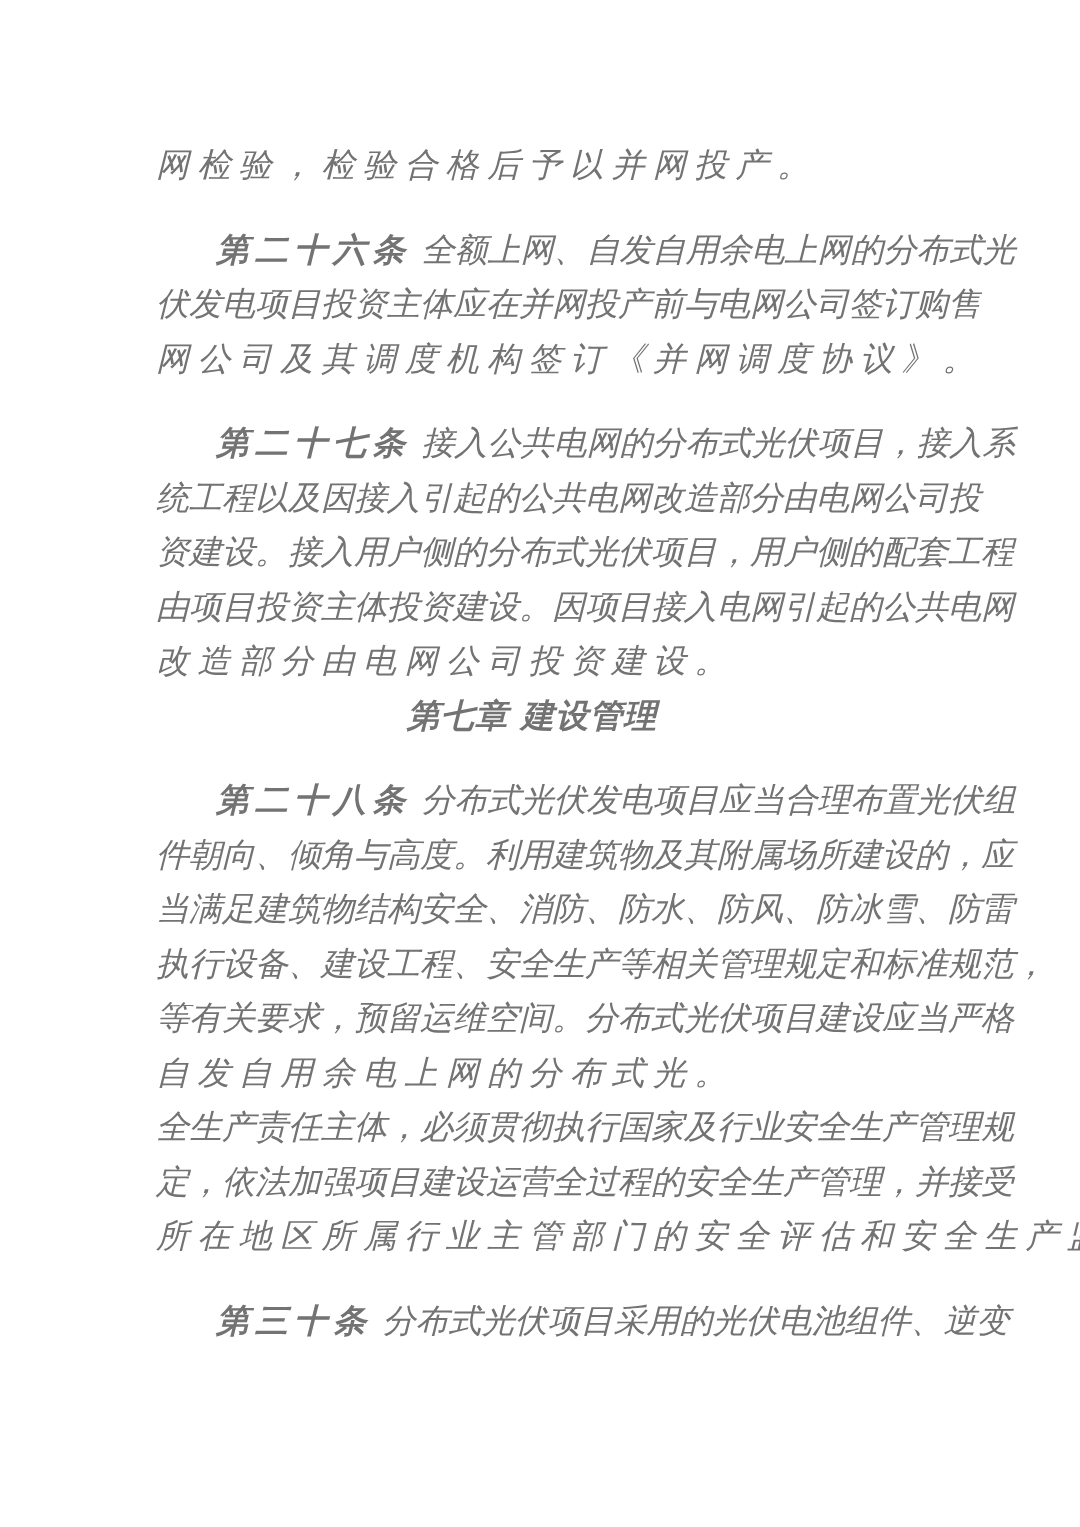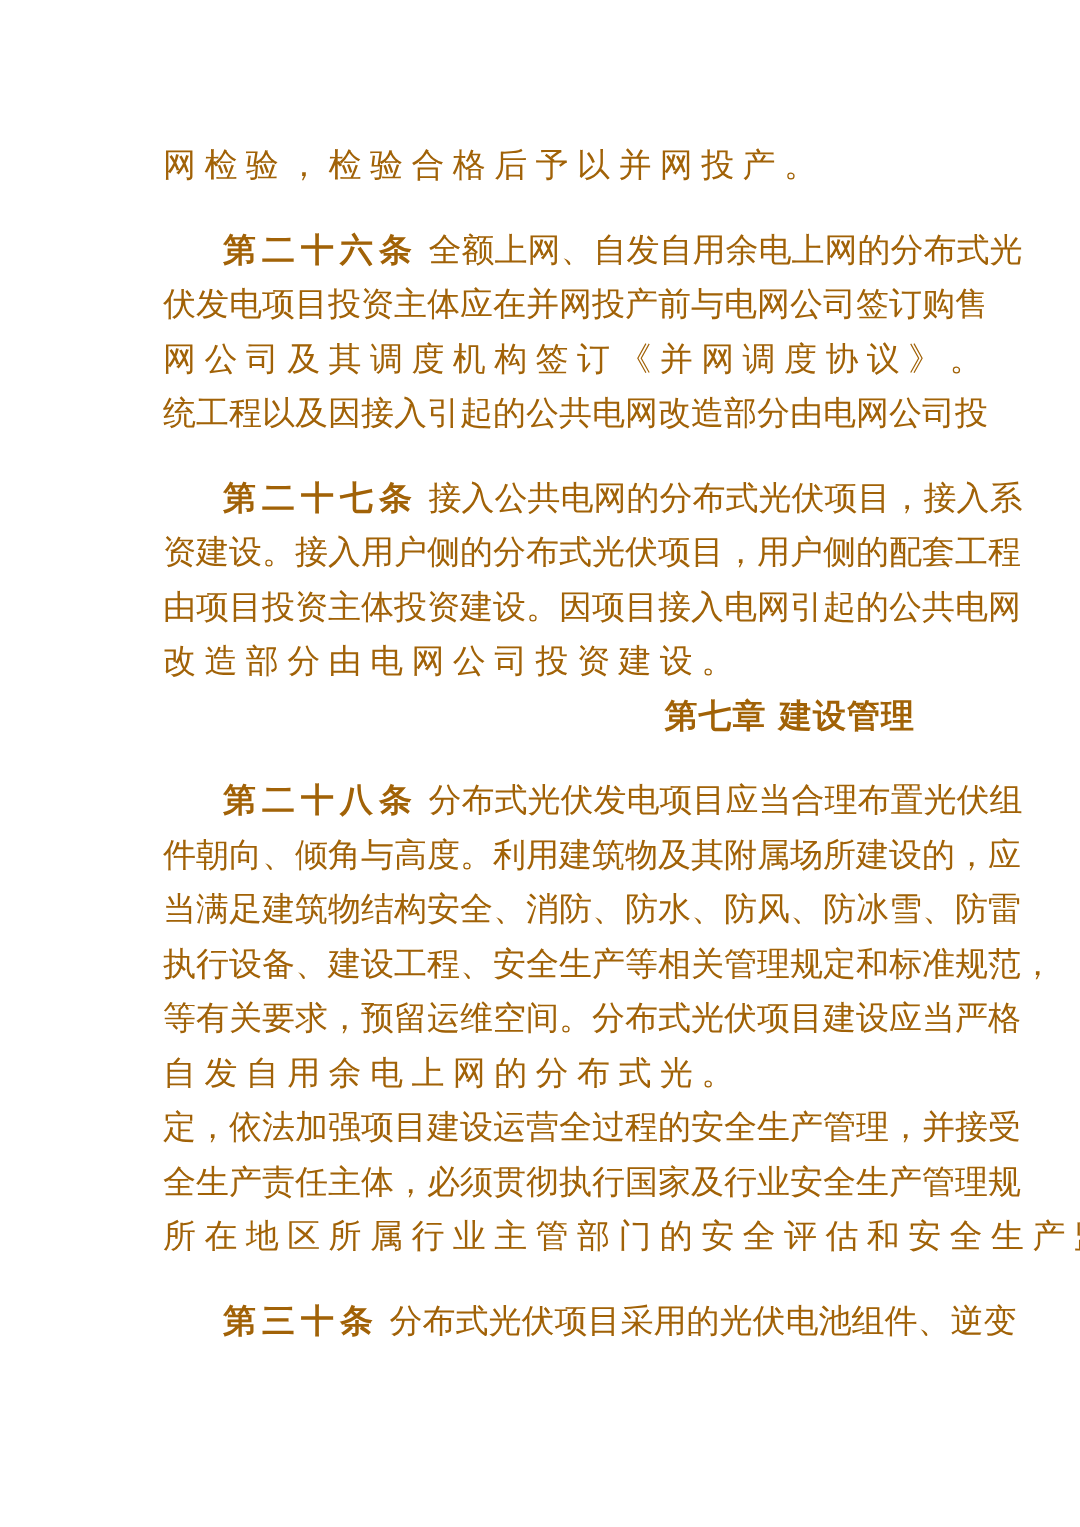--- a/index.html
+++ b/index.html
@@ -1,25 +1,26 @@
 <!DOCTYPE html>
 <html><head>
   <meta charset="utf-8">
   <style>
     html, body { margin: 0; padding: 0; background: #ffffff; }
     body { width: 1080px; height: 1527px; position: relative; overflow: hidden; }
     .page {
       position: absolute;
-      left: 163px;
+      left: 156px;
       top: 138px;
       width: 752px;
       font-family: "DejaVu Serif", "Liberation Serif", serif;
-      color: #a16207;
+      color: #737373;
       font-size: 33px;
       line-height: 54.5px;
+      font-style: italic;
     }
     .line {
       display: block;
       height: 54.5px;
       white-space: nowrap;
       letter-spacing: 8.4px;
     }
     .line.justify {
       text-align: justify;
       text-align-last: justify;
@@ -27,61 +28,61 @@
     }
     .indent { padding-left: 60px; margin-top: 30px; }
     .art-title {
       font-family: "DejaVu Sans", "Liberation Sans", sans-serif;
       font-weight: bold;
       letter-spacing: 6px;
     }
     .chapter {
       display: block;
       height: 54.5px;
-      text-align: right;
+      text-align: center;
       font-family: "DejaVu Sans", "Liberation Sans", sans-serif;
       font-weight: bold;
       letter-spacing: 1px;
     }
   </style>
 </head>
 <body>
 
 <div class="page">
 
   <span class="line">网检验，检验合格后予以并网投产。</span>
 
   <div>
     <span class="line justify indent"><span class="art-title">第二十六条</span>&nbsp;<span>全额上网、自发自用余电上网的分布式光</span></span>
     <span class="line justify">伏发电项目投资主体应在并网投产前与电网公司签订购售</span>
     <span class="line">网公司及其调度机构签订《并网调度协议》。</span>
   </div>
 
   <div>
+    <span class="line justify indent"><span class="art-title">第二十七条</span>&nbsp;<span>接入公共电网的分布式光伏项目，接入系</span></span>
     <span class="line justify">统工程以及因接入引起的公共电网改造部分由电网公司投</span>
-    <span class="line justify indent"><span class="art-title">第二十七条</span>&nbsp;<span>接入公共电网的分布式光伏项目，接入系</span></span>
     <span class="line justify">资建设。接入用户侧的分布式光伏项目，用户侧的配套工程</span>
     <span class="line justify">由项目投资主体投资建设。因项目接入电网引起的公共电网</span>
     <span class="line">改造部分由电网公司投资建设。</span>
   </div>
 
   <span class="chapter">第七章  建设管理</span>
 
   <div>
     <span class="line justify indent"><span class="art-title">第二十八条</span>&nbsp;<span>分布式光伏发电项目应当合理布置光伏组</span></span>
     <span class="line justify">件朝向、倾角与高度。利用建筑物及其附属场所建设的，应</span>
     <span class="line justify">当满足建筑物结构安全、消防、防水、防风、防冰雪、防雷</span>
     <span class="line justify">执行设备、建设工程、安全生产等相关管理规定和标准规范，</span>
     <span class="line justify">等有关要求，预留运维空间。分布式光伏项目建设应当严格</span>
     <span class="line">自发自用余电上网的分布式光。</span>
   </div>
 
   <div>
+    <span class="line justify">全生产责任主体，必须贯彻执行国家及行业安全生产管理规</span>
     <span class="line justify">定，依法加强项目建设运营全过程的安全生产管理，并接受</span>
-    <span class="line justify">全生产责任主体，必须贯彻执行国家及行业安全生产管理规</span>
     <span class="line">所在地区所属行业主管部门的安全评估和安全生产监管。</span>
   </div>
 
   <div>
     <span class="line justify indent"><span class="art-title">第三十条</span>&nbsp;<span>分布式光伏项目采用的光伏电池组件、逆变</span></span>
   </div>
 
 </div>
 
 </body></html>

